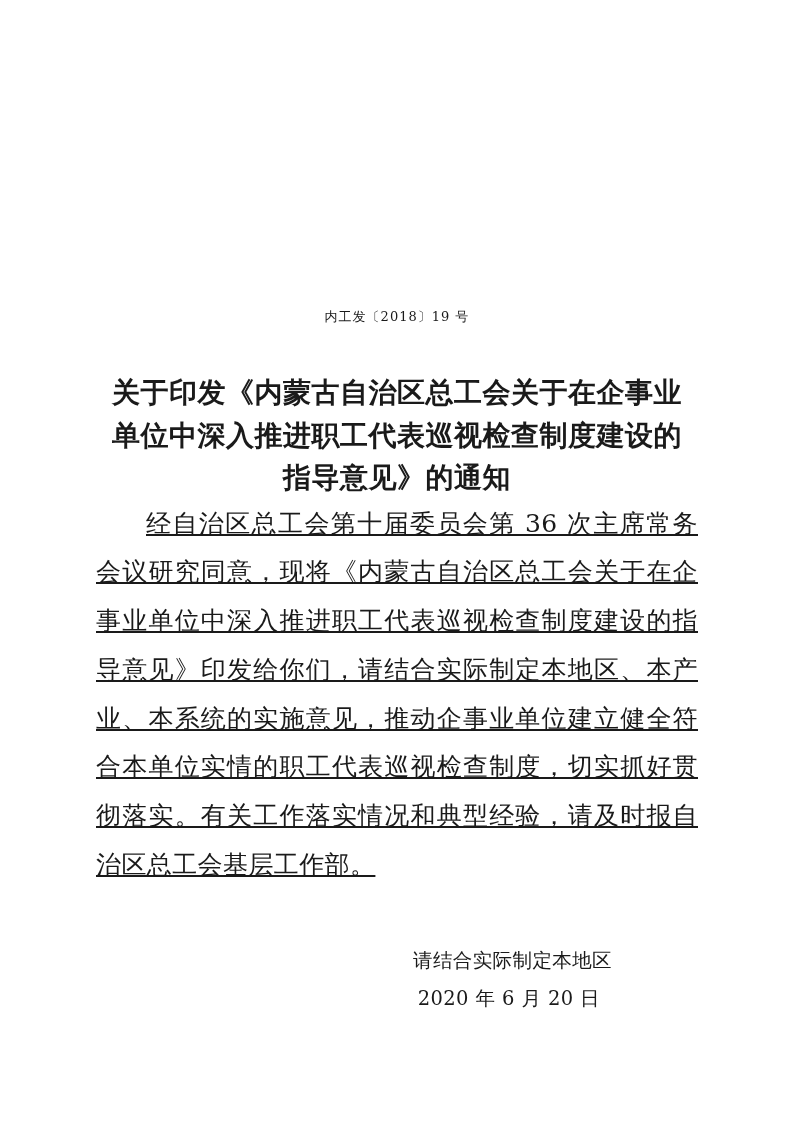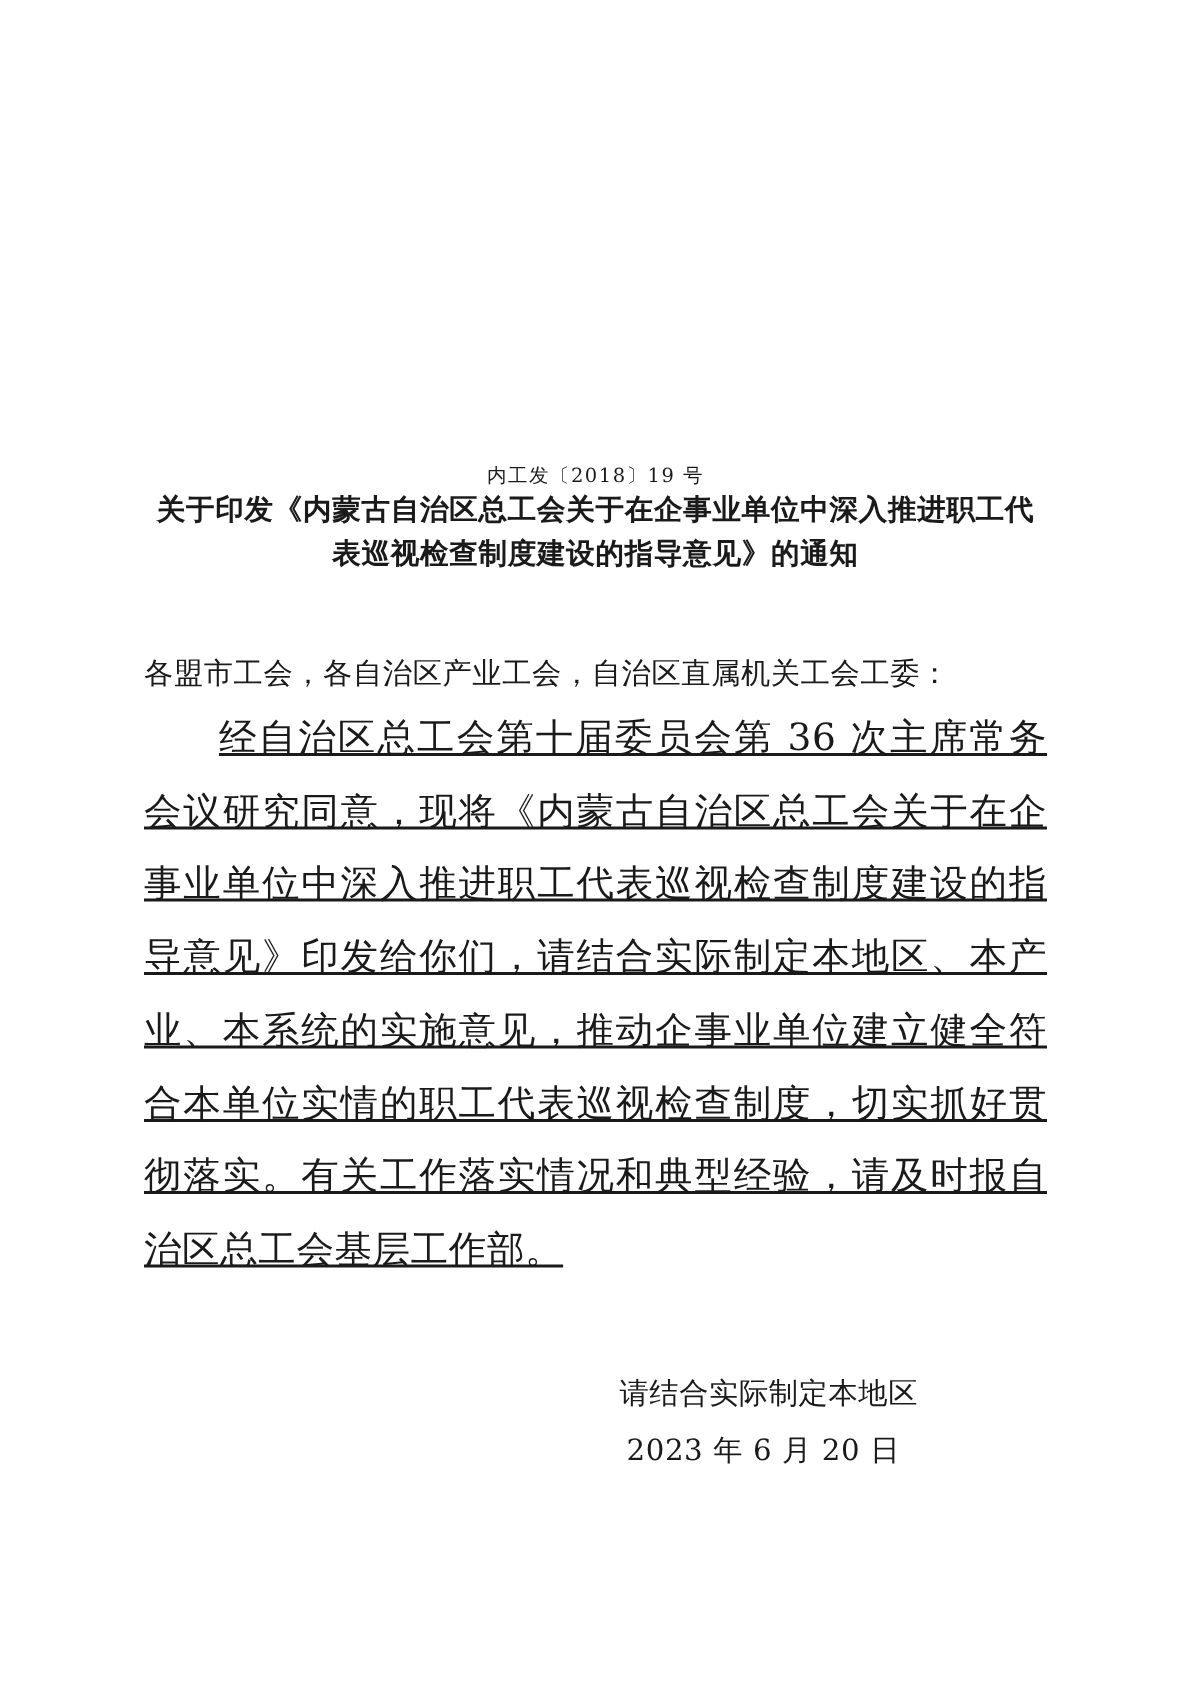--- a/index.html
+++ b/index.html
@@ -23,22 +23,23 @@
     padding: 0 96px;
   }
   .doc-number {
     margin-top: 308px;
     text-align: center;
     font-size: 13px;
     letter-spacing: 1px;
     font-family: "DejaVu Serif", "Liberation Serif", serif;
   }
   .doc-title {
+    margin-top: 46px;
     text-align: center;
-    font-size: 19px;
+    font-size: 28px;
     font-weight: bold;
     line-height: 1.52;
     letter-spacing: 0.5px;
     font-family: "DejaVu Sans", "Liberation Sans", sans-serif;
     padding: 0 4px;
   }
   .salutation {
     margin-top: 46px;
     font-size: 19.5px;
     line-height: 1.95;
@@ -67,22 +68,21 @@
 </style>
 </head>
 <body>
 
 <div class="page">
 
   <div class="doc-number">内工发〔2018〕19 号</div>
 
   <div class="doc-title">关于印发《内蒙古自治区总工会关于在企事业单位中深入推进职工代表巡视检查制度建设的指导意见》的通知</div>
 
-  <div class="salutation">各盟市工会，各自治区产业工会，自治区直属机关工会工委：</div>
 
   <div class="body-text">经自治区总工会第十届委员会第 36 次主席常务会议研究同意，现将《内蒙古自治区总工会关于在企事业单位中深入推进职工代表巡视检查制度建设的指导意见》印发给你们，请结合实际制定本地区、本产业、本系统的实施意见，推动企事业单位建立健全符合本单位实情的职工代表巡视检查制度，切实抓好贯彻落实。有关工作落实情况和典型经验，请及时报自治区总工会基层工作部。</div>
 
   <div class="signature-block">
     <div class="sig-line-1">请结合实际制定本地区</div>
-    <div class="sig-line-2">2023 年 6 月 20 日</div>
+    <div class="sig-line-2">2020 年 6 月 20 日</div>
   </div>
 
 </div>
 
 </body></html>

